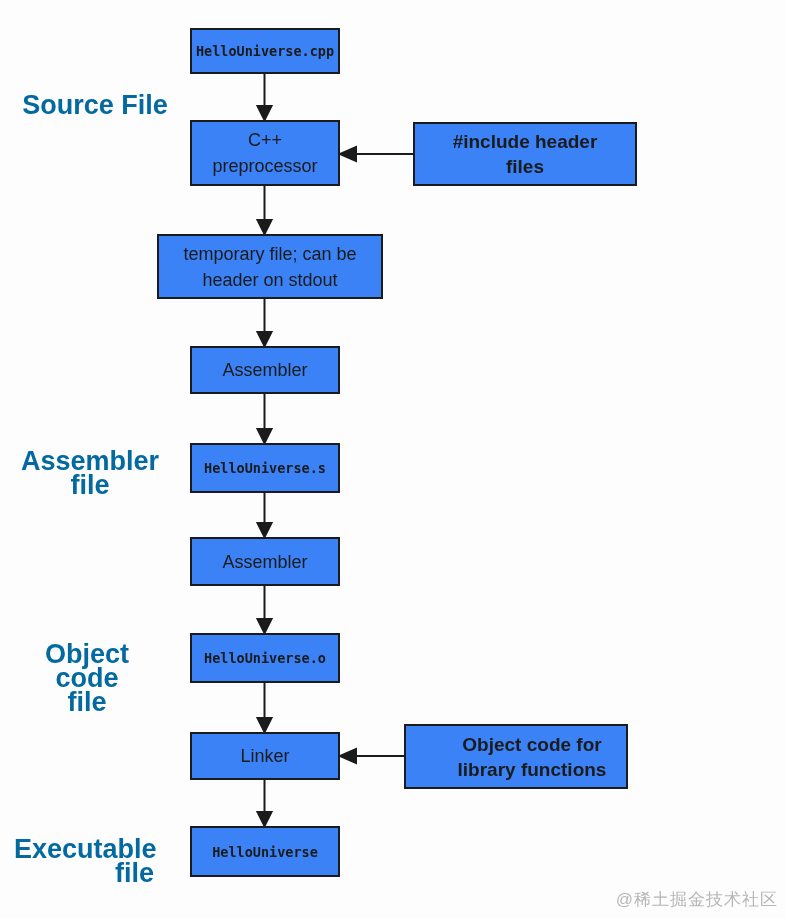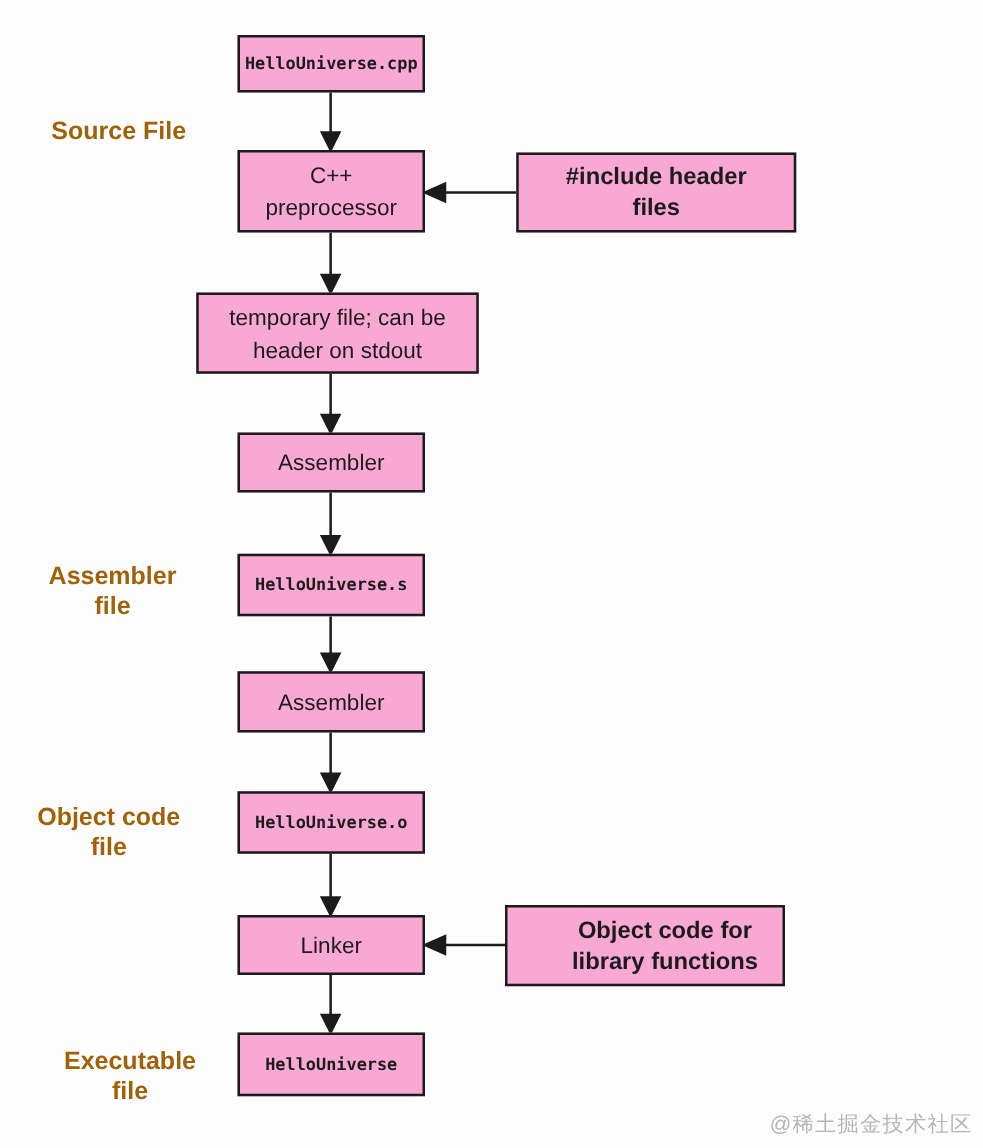--- a/index.html
+++ b/index.html
@@ -17,21 +17,21 @@
   }
   .arrows {
     position: absolute; left: 0; top: 0;
     width: 786px; height: 918px;
     pointer-events: none;
   }
   .box {
     position: absolute;
     box-sizing: border-box;
     border: 2px solid #1b1b1b;
-    background: #f9a8d4;
+    background: #3b82f6;
     display: flex;
     flex-direction: column;
     align-items: center;
     justify-content: center;
     text-align: center;
   }
   .box .ln { display: block; }
   .mono {
     font-family: "DejaVu Sans Mono", "Liberation Mono", monospace;
     font-weight: 700;
@@ -43,25 +43,25 @@
     font-weight: 400;
     line-height: 26px;
   }
   .annot {
     font-size: 19px;
     font-weight: 700;
     line-height: 25px;
   }
   .side-label {
     position: absolute;
-    font-size: 20px;
+    font-size: 27px;
     font-weight: 700;
     line-height: 24px;
     text-align: center;
-    color: #a16207;
+    color: #0369a1;
   }
   .side-label .ln { display: block; }
   .watermark {
     position: absolute;
     left: 608px; top: 876px;
     width: 170px;
     font-size: 17px;
     color: #b6b6b6;
     text-align: right;
     letter-spacing: 1px;
@@ -122,21 +122,21 @@
     <span class="ln">Source File</span>
   </div>
   <div class="side-label" style="left:20px; top:449px; width:140px;">
     <span class="ln">Assembler</span>
     <span class="ln">file</span>
   </div>
   <div class="side-label" style="left:12px; top:642px; width:150px;">
     <span class="ln">Object code</span>
     <span class="ln">file</span>
   </div>
-  <div class="side-label" style="left:34px; top:837px; width:140px;">
+  <div class="side-label" style="left:14px; top:837px; width:140px;text-align:right;">
     <span class="ln">Executable</span>
     <span class="ln">file</span>
   </div>
 
   <div class="box mono" style="left:190px; top:28px; width:150px; height:46px;">
     <span class="ln">HelloUniverse.cpp</span>
   </div>
 
   <div class="box proc" style="left:190px; top:120px; width:150px; height:66px;">
     <span class="ln">C++</span>

